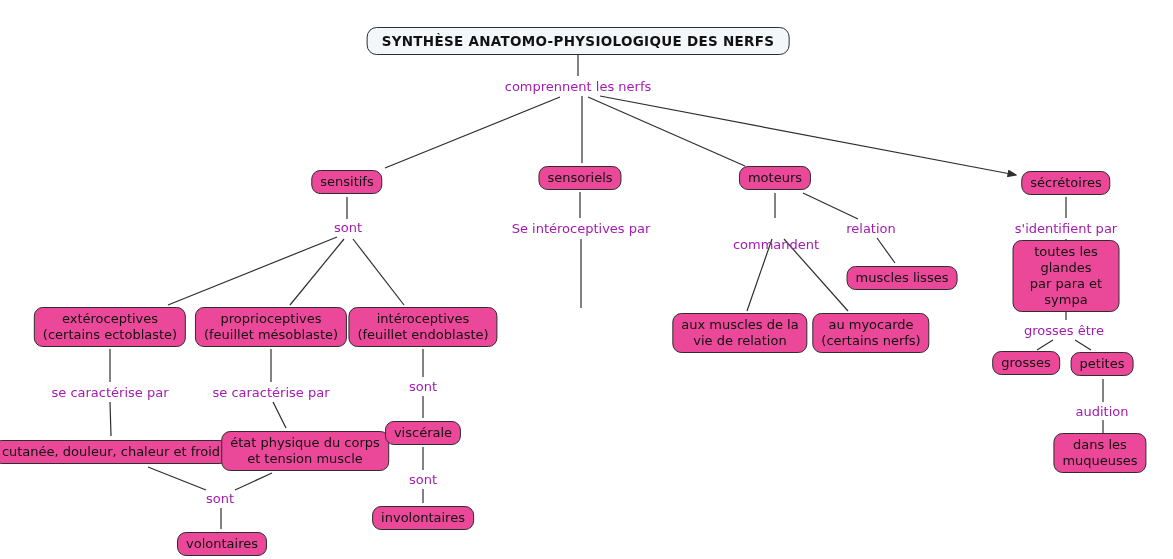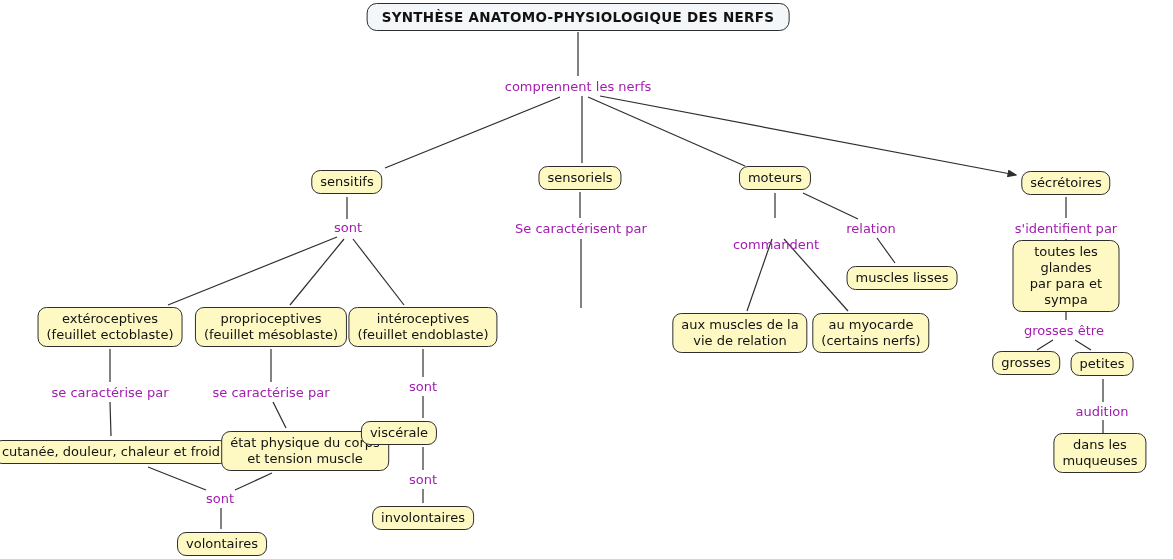--- a/index.html
+++ b/index.html
@@ -12,38 +12,39 @@
     overflow: hidden;
   }
   #edge-svg {
     position: absolute;
     left: 0; top: 0;
     width: 1173px; height: 559px;
   }
   .node {
     position: absolute;
     transform: translate(-50%, -50%);
-    background: #fef9c3;
+    background: #ec4899;
     border: 1.5px solid #2e2e2e;
     border-radius: 9px;
     padding: 3px 8px;
     font-size: 13px;
     line-height: 16px;
     color: #121212;
     text-align: center;
     white-space: pre-line;
   }
   .node.title {
     font-weight: bold;
     font-size: 13.5px;
     letter-spacing: 0.3px;
     background: #f3f7f9;
     padding: 5px 14px;
     border-radius: 10px;
     white-space: nowrap;
+    margin-top: 24px;
   }
   .elabel {
     position: absolute;
     transform: translate(-50%, -50%);
     font-size: 13px;
     line-height: 15px;
     color: #a21caf;
     white-space: nowrap;
     padding: 0 2px;
   }
@@ -96,48 +97,48 @@
     </svg>
 
   <div class="node title" style="left:578px; top:17px">SYNTHÈSE ANATOMO-PHYSIOLOGIQUE DES NERFS</div>
 
   <div class="node" style="left:347px; top:182px">sensitifs</div>
   <div class="node" style="left:580px; top:178px">sensoriels</div>
   <div class="node" style="left:775px; top:178px">moteurs</div>
   <div class="node" style="left:1066px; top:183px">sécrétoires</div>
 
   <div class="node" style="left:110px; top:327px">extéroceptives
-(feuillet ectoblaste)</div>
+(certains ectoblaste)</div>
   <div class="node" style="left:271px; top:327px">proprioceptives
 (feuillet mésoblaste)</div>
   <div class="node" style="left:423px; top:327px">intéroceptives
 (feuillet endoblaste)</div>
   <div class="node" style="left:111px; top:452px">cutanée, douleur, chaleur et froid</div>
   <div class="node" style="left:305px; top:451px">état physique du corps
 et tension muscle</div>
-  <div class="node" style="left:399px; top:433px">viscérale</div>
+  <div class="node" style="left:423px; top:433px">viscérale</div>
   <div class="node" style="left:423px; top:518px">involontaires</div>
   <div class="node" style="left:222px; top:544px">volontaires</div>
 
 
   <div class="node" style="left:740px; top:333px">aux muscles de la
 vie de relation</div>
   <div class="node" style="left:871px; top:333px">au myocarde
 (certains nerfs)</div>
   <div class="node" style="left:902px; top:278px">muscles lisses</div>
 
   <div class="node" style="left:1066px; top:276px">toutes les glandes
 par para et sympa</div>
   <div class="node" style="left:1026px; top:363px">grosses</div>
   <div class="node" style="left:1102px; top:364px">petites</div>
   <div class="node" style="left:1100px; top:453px">dans les muqueuses</div>
 
   <div class="elabel" style="left:578px; top:86px">comprennent les nerfs</div>
   <div class="elabel" style="left:348px; top:227px">sont</div>
-  <div class="elabel" style="left:581px; top:228px">Se caractérisent par</div>
+  <div class="elabel" style="left:581px; top:228px">Se intéroceptives par</div>
   <div class="elabel" style="left:776px; top:244px">commandent</div>
   <div class="elabel" style="left:871px; top:228px">relation</div>
   <div class="elabel" style="left:1066px; top:228px">s'identifient par</div>
   <div class="elabel" style="left:110px; top:392px">se caractérise par</div>
   <div class="elabel" style="left:271px; top:392px">se caractérise par</div>
   <div class="elabel" style="left:423px; top:386px">sont</div>
   <div class="elabel" style="left:1064px; top:330px">grosses être</div>
   <div class="elabel" style="left:1102px; top:411px">audition</div>
   <div class="elabel" style="left:423px; top:479px">sont</div>
   <div class="elabel" style="left:220px; top:498px">sont</div>

